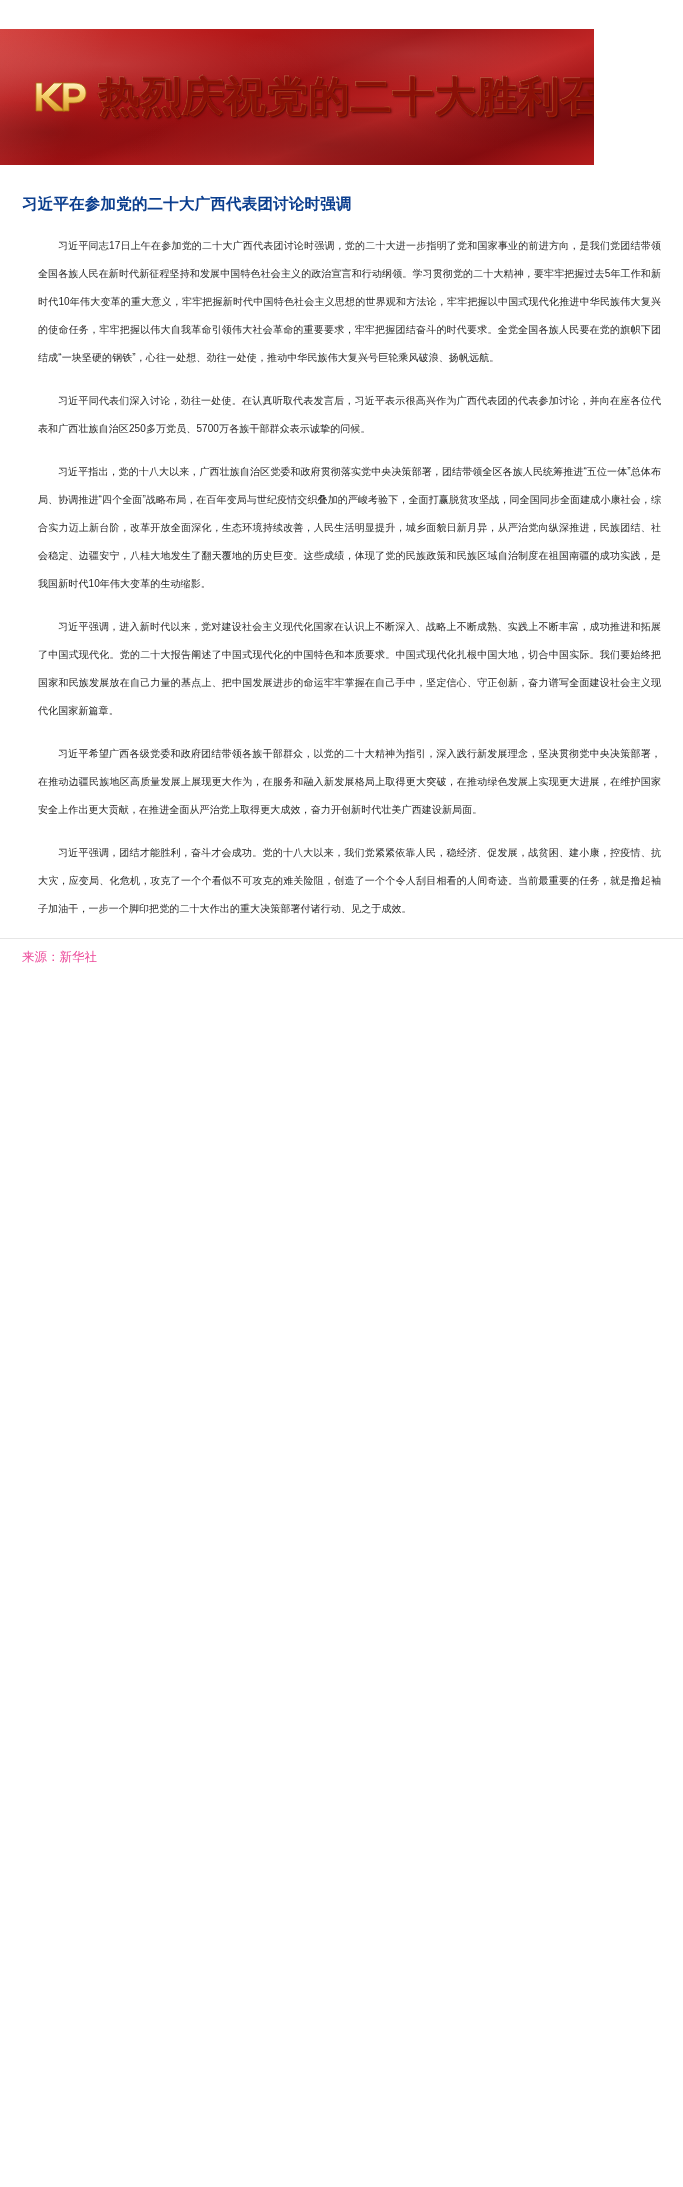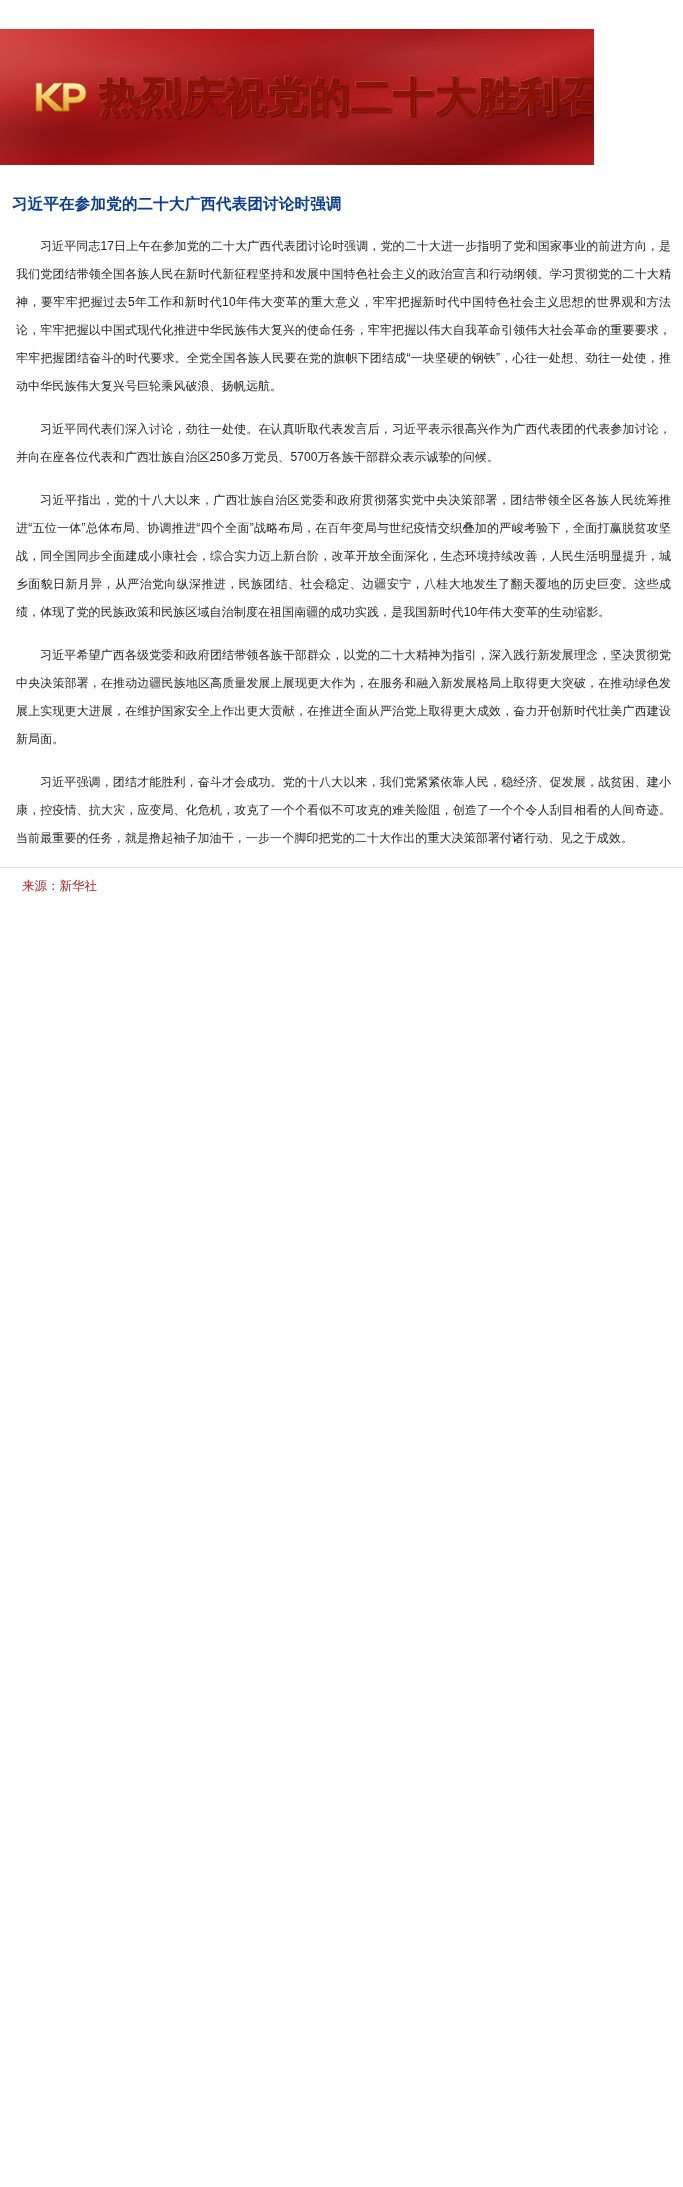--- a/index.html
+++ b/index.html
@@ -85,56 +85,56 @@
     font-size: 41px;
     font-weight: bold;
     letter-spacing: 1px;
     color: rgba(90,8,8,0.55);
     white-space: nowrap;
     z-index: 0;
   }
 
   
   .content {
-    padding: 0 12px;
+    padding: 0 22px;
     box-sizing: border-box;
     width: 683px;
   }
   .headline {
     margin-top: 26px;
     color: #0b3e8e;
     font-size: 15.5px;
     font-weight: bold;
     line-height: 25px;
     letter-spacing: 0.2px;
   }
   .headline div {
     white-space: nowrap;
   }
 
   
   .body-text {
     margin-top: 16px;
   }
   .body-text p {
-    margin: 0 0 15px 4px;
-    font-size: 12px;
+    margin: 0 0 15px 16px;
+    font-size: 10px;
     line-height: 28px;
     color: #262626;
     text-align: justify;
     text-indent: 2em;
     letter-spacing: 0.1px;
   }
 
   
   .footer {
     margin-top: 8px;
     padding: 10px 22px 16px 22px;
     font-size: 12.5px;
-    color: #b91c1c;
+    color: #ec4899;
     border-top: 1px solid #e6e6e6;
   }
 </style>
 </head>
 <body>
 
 <div class="page">
 
   <div class="banner">
     <div class="banner-bg"></div>
@@ -161,20 +161,21 @@
   <div class="content">
 
     <div class="headline">
       <div>习近平在参加党的二十大广西代表团讨论时强调</div>
     </div>
 
     <div class="body-text">
       <p>习近平同志17日上午在参加党的二十大广西代表团讨论时强调，党的二十大进一步指明了党和国家事业的前进方向，是我们党团结带领全国各族人民在新时代新征程坚持和发展中国特色社会主义的政治宣言和行动纲领。学习贯彻党的二十大精神，要牢牢把握过去5年工作和新时代10年伟大变革的重大意义，牢牢把握新时代中国特色社会主义思想的世界观和方法论，牢牢把握以中国式现代化推进中华民族伟大复兴的使命任务，牢牢把握以伟大自我革命引领伟大社会革命的重要要求，牢牢把握团结奋斗的时代要求。全党全国各族人民要在党的旗帜下团结成“一块坚硬的钢铁”，心往一处想、劲往一处使，推动中华民族伟大复兴号巨轮乘风破浪、扬帆远航。</p>
       <p>习近平同代表们深入讨论，劲往一处使。在认真听取代表发言后，习近平表示很高兴作为广西代表团的代表参加讨论，并向在座各位代表和广西壮族自治区250多万党员、5700万各族干部群众表示诚挚的问候。</p>
       <p>习近平指出，党的十八大以来，广西壮族自治区党委和政府贯彻落实党中央决策部署，团结带领全区各族人民统筹推进“五位一体”总体布局、协调推进“四个全面”战略布局，在百年变局与世纪疫情交织叠加的严峻考验下，全面打赢脱贫攻坚战，同全国同步全面建成小康社会，综合实力迈上新台阶，改革开放全面深化，生态环境持续改善，人民生活明显提升，城乡面貌日新月异，从严治党向纵深推进，民族团结、社会稳定、边疆安宁，八桂大地发生了翻天覆地的历史巨变。这些成绩，体现了党的民族政策和民族区域自治制度在祖国南疆的成功实践，是我国新时代10年伟大变革的生动缩影。</p>
+      <p>习近平强调，进入新时代以来，党对建设社会主义现代化国家在认识上不断深入、战略上不断成熟、实践上不断丰富，成功推进和拓展了中国式现代化。党的二十大报告阐述了中国式现代化的中国特色和本质要求。中国式现代化扎根中国大地，切合中国实际。我们要始终把国家和民族发展放在自己力量的基点上、把中国发展进步的命运牢牢掌握在自己手中，坚定信心、守正创新，奋力谱写全面建设社会主义现代化国家新篇章。</p>
       <p>习近平希望广西各级党委和政府团结带领各族干部群众，以党的二十大精神为指引，深入践行新发展理念，坚决贯彻党中央决策部署，在推动边疆民族地区高质量发展上展现更大作为，在服务和融入新发展格局上取得更大突破，在推动绿色发展上实现更大进展，在维护国家安全上作出更大贡献，在推进全面从严治党上取得更大成效，奋力开创新时代壮美广西建设新局面。</p>
       <p>习近平强调，团结才能胜利，奋斗才会成功。党的十八大以来，我们党紧紧依靠人民，稳经济、促发展，战贫困、建小康，控疫情、抗大灾，应变局、化危机，攻克了一个个看似不可攻克的难关险阻，创造了一个个令人刮目相看的人间奇迹。当前最重要的任务，就是撸起袖子加油干，一步一个脚印把党的二十大作出的重大决策部署付诸行动、见之于成效。</p>
     </div>
   </div>
 
   <div class="footer">来源：新华社</div>
 
 </div>
 
 </body></html>

